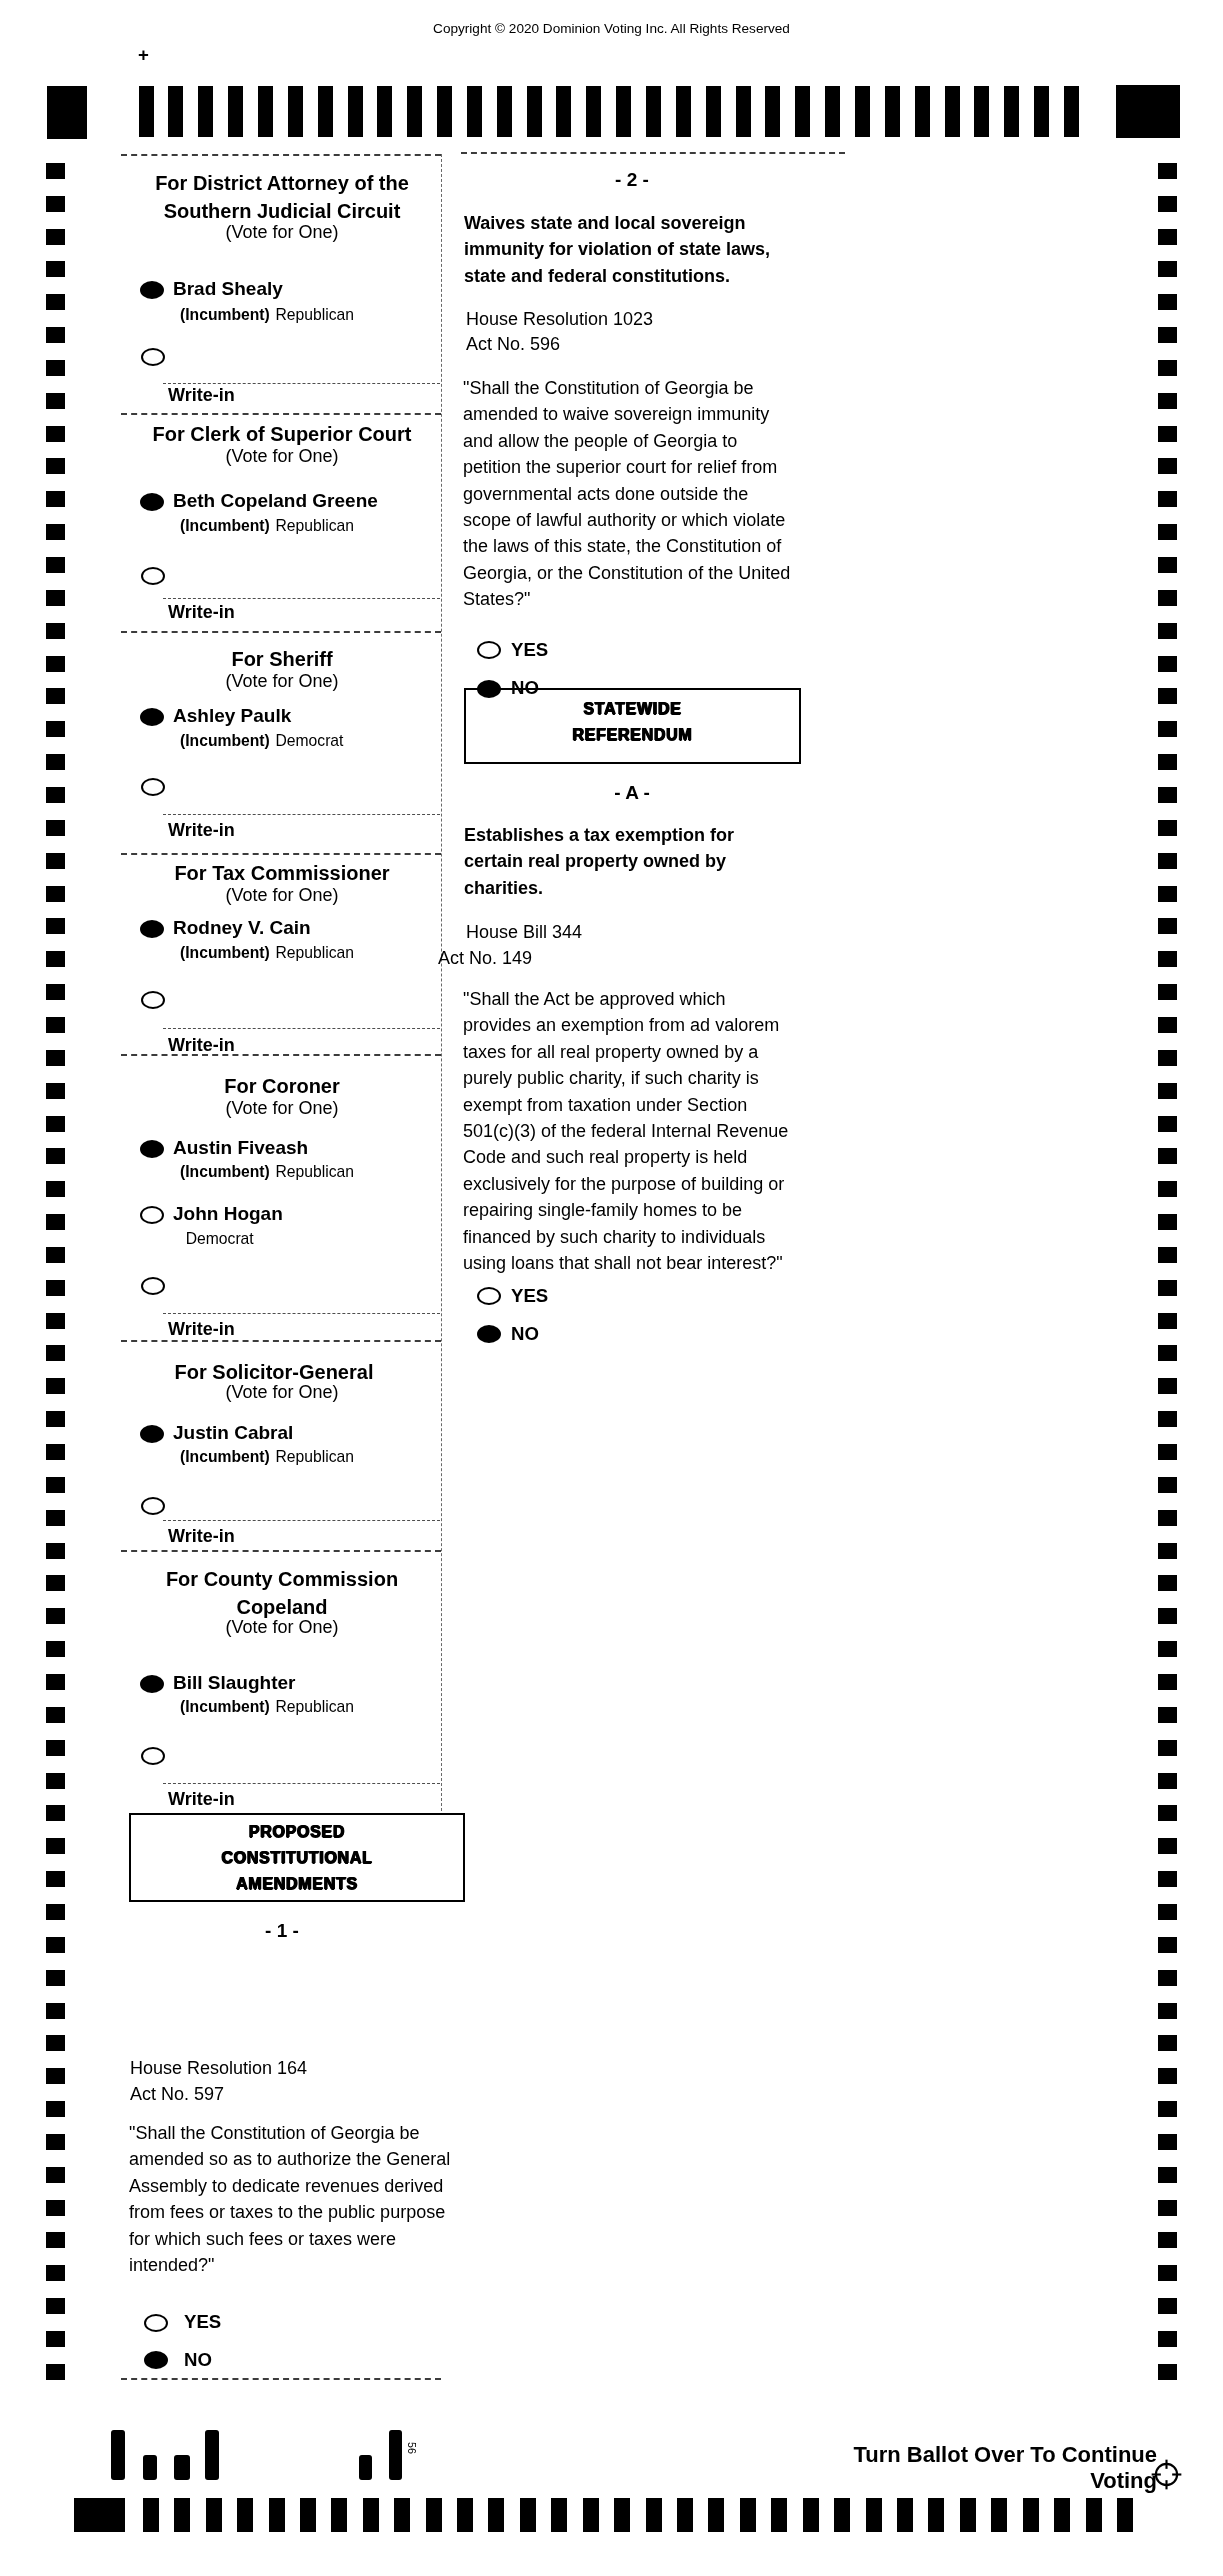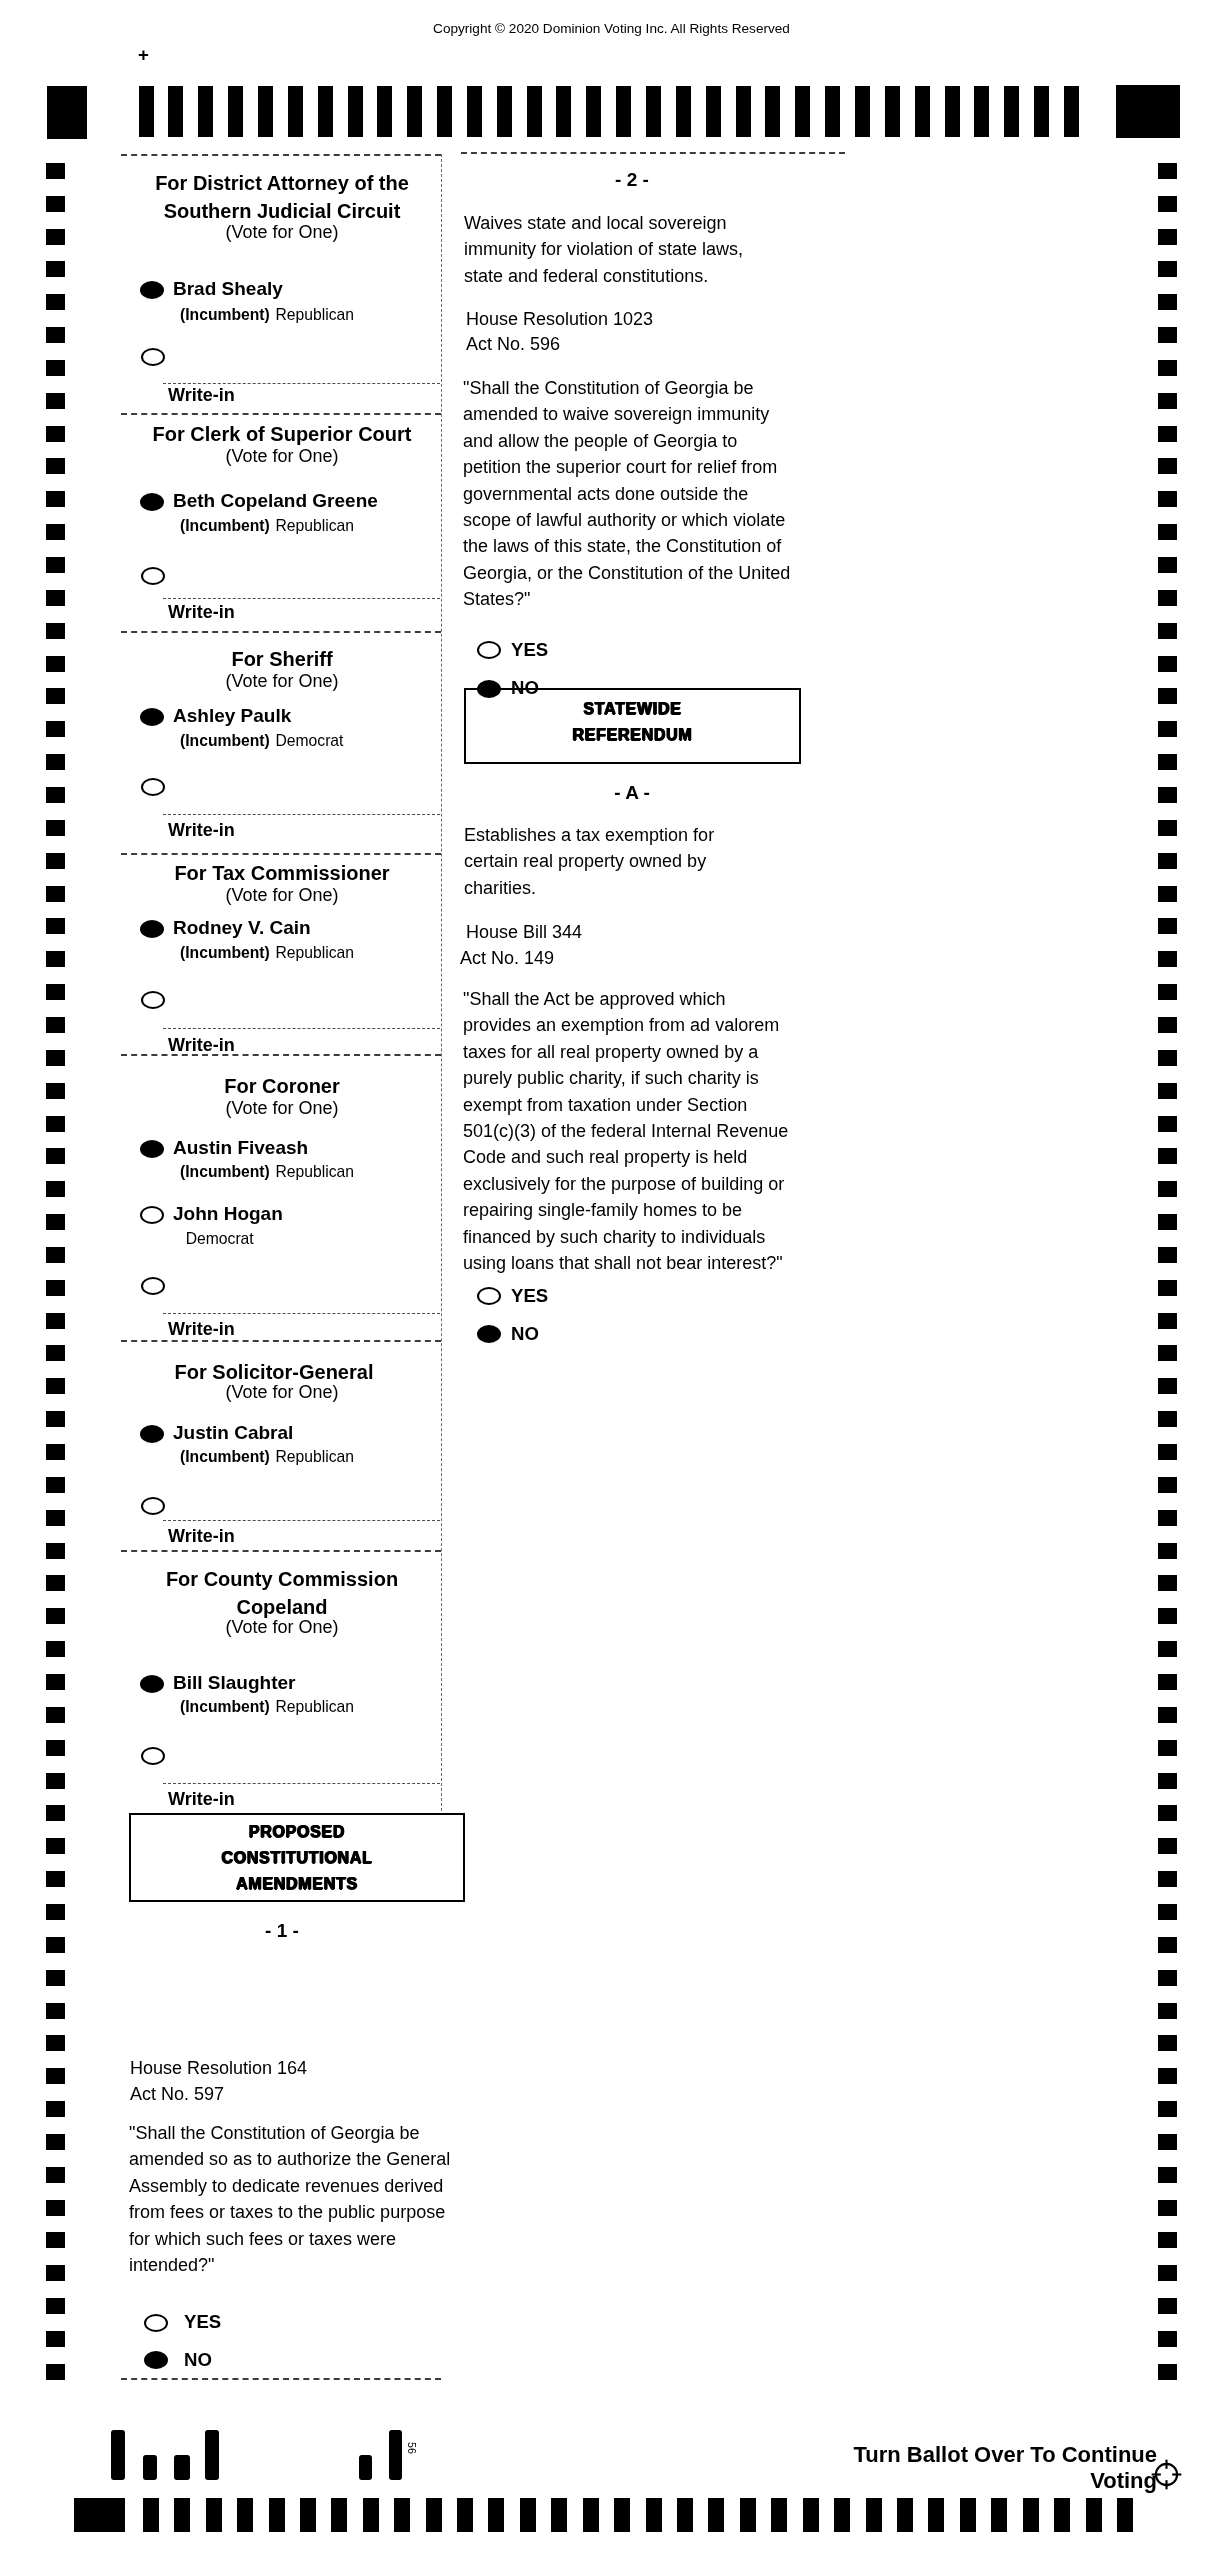--- a/index.html
+++ b/index.html
@@ -7,21 +7,21 @@
         font-family:"Liberation Sans",sans-serif;overflow:hidden;}
   .abs{position:absolute;}
   .ctr{text-align:center;}
   .pre{white-space:pre-line;}
   .copy{font-size:13.6px;}
   .title{font-weight:bold;font-size:20px;line-height:28px;}
   .vote{font-size:18px;line-height:18.6px;}
   .name{font-weight:bold;font-size:19px;line-height:20px;}
   .sub{font-size:15.7px;line-height:16.4px;}
   .sub .inc{font-weight:bold;margin-right:5.7px;}
-  .sum{font-weight:normal;font-size:18px;line-height:26.4px;}
+  .sum{font-weight:bold;font-size:18px;line-height:26.4px;}
   .ref{font-size:18px;line-height:26px;}
   .qtext{font-size:18px;line-height:26.4px;}
   .num{font-weight:bold;font-size:19px;line-height:20px;}
   .yn{font-weight:bold;font-size:18.6px;line-height:19px;}
   .wlabel{font-weight:bold;font-size:18px;line-height:18.6px;}
   .oval{width:24px;height:18px;border:2.1px solid #000;border-radius:50%;background:#fff;box-sizing:border-box;}
   .oval.filled{background:#000;}
   .hdash{border-top:2.1px dashed #1b1b1b;opacity:.85;height:0;}
   .ruling{border-top:1.4px dashed #222;opacity:.8;height:0;}
   .vdash{border-left:1.4px dashed #2a2a2a;opacity:.7;width:0;}
@@ -339,21 +339,21 @@
   <div class="abs yn" style="left:511px;top:678px;">NO</div>
 
   <div class="abs boxhead pre" style="left:464px;top:688px;width:337px;height:76px;padding-top:5.7px;">STATEWIDE
 REFERENDUM</div>
 
   <div class="abs num ctr" style="left:464px;top:783px;width:336px;">- A -</div>
   <div class="abs sum pre" style="left:464px;top:822px;width:371px;">Establishes a tax exemption for
 certain real property owned by
 charities.</div>
   <div class="abs ref" style="left:466px;top:919px;">House Bill 344</div>
-  <div class="abs ref" style="left:460px;top:945px;">Act No. 149</div>
+  <div class="abs ref" style="left:438px;top:945px;">Act No. 149</div>
   <div class="abs qtext pre" style="left:463px;top:986px;width:389px;">"Shall the Act be approved which
 provides an exemption from ad valorem
 taxes for all real property owned by a
 purely public charity, if such charity is
 exempt from taxation under Section
 501(c)(3) of the federal Internal Revenue
 Code and such real property is held
 exclusively for the purpose of building or
 repairing single-family homes to be
 financed by such charity to individuals

